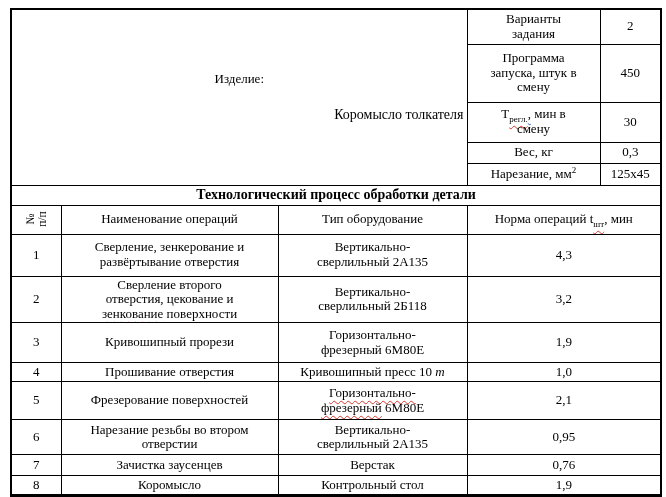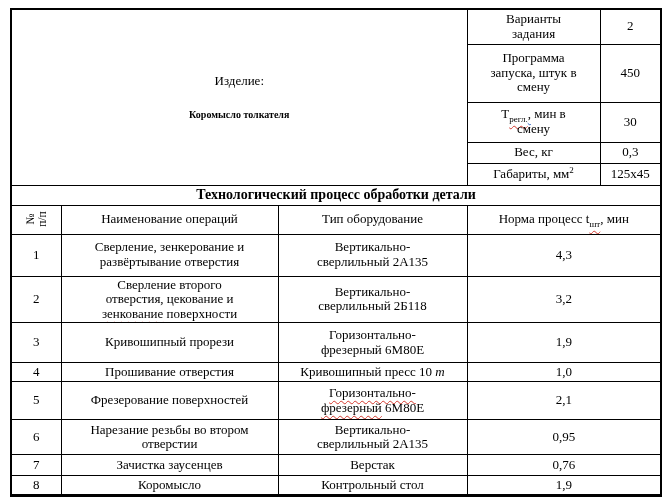--- a/index.html
+++ b/index.html
@@ -22,21 +22,21 @@
     border: 1px solid #000;
     text-align: center;
     vertical-align: middle;
     padding: 1px 3px;
     font-size: 13px;
     line-height: 1.12;
     overflow: hidden;
   }
   .pre { white-space: pre-line; }
   .product-cell .p-label { margin-bottom: 20px; }
-  .product-cell .p-name { font-weight: bold; font-size: 10px; }
+  .product-cell .p-name { font-weight: normal; font-size: 14px; text-align: right; }
   .sq  {
     text-decoration-line: underline;
     text-decoration-style: wavy;
     text-decoration-color: #d43a2f;
     text-decoration-thickness: 1px;
     text-underline-offset: 2.5px;
   }
   .sqb {
     text-decoration-line: underline;
     text-decoration-style: wavy;
@@ -88,38 +88,38 @@
   <tr style="height:40px">
     <td class="pre"><span>Т</span><sub class="sq">регл.</sub><span class="sqb">,</span><span> мин в
 смену</span></td>
     <td>30</td>
   </tr>
   <tr style="height:21px">
     <td>Вес, кг</td>
     <td>0,3</td>
   </tr>
   <tr style="height:22px">
-    <td><span>Габариты, мм</span><sup>2</sup></td>
+    <td><span>Нарезание, мм</span><sup>2</sup></td>
     <td>125x45</td>
   </tr>
 
   <tr style="height:20px">
     <td colspan="5" class="title-cell">Технологический процесс обработки детали</td>
   </tr>
 
   <tr style="height:29px">
     <td style="padding:0">
       <div class="rot-wrap">
             <div class="rot">№
 п/п</div>
           </div>
     </td>
     <td>Наименование операций</td>
     <td>Тип оборудование</td>
-    <td colspan="2"><span>Норма процесс t</span><sub class="sq">шт</sub><span>, мин</span></td>
+    <td colspan="2"><span>Норма операций t</span><sub class="sq">шт</sub><span>, мин</span></td>
   </tr>
 
   <tr style="height:42px">
     <td>1</td>
     <td class="pre">Сверление, зенкерование и
 развёртывание отверстия</td>
     <td class="pre">Вертикально-
 сверлильный 2А135</td>
     <td colspan="2">4,3</td>
   </tr>

